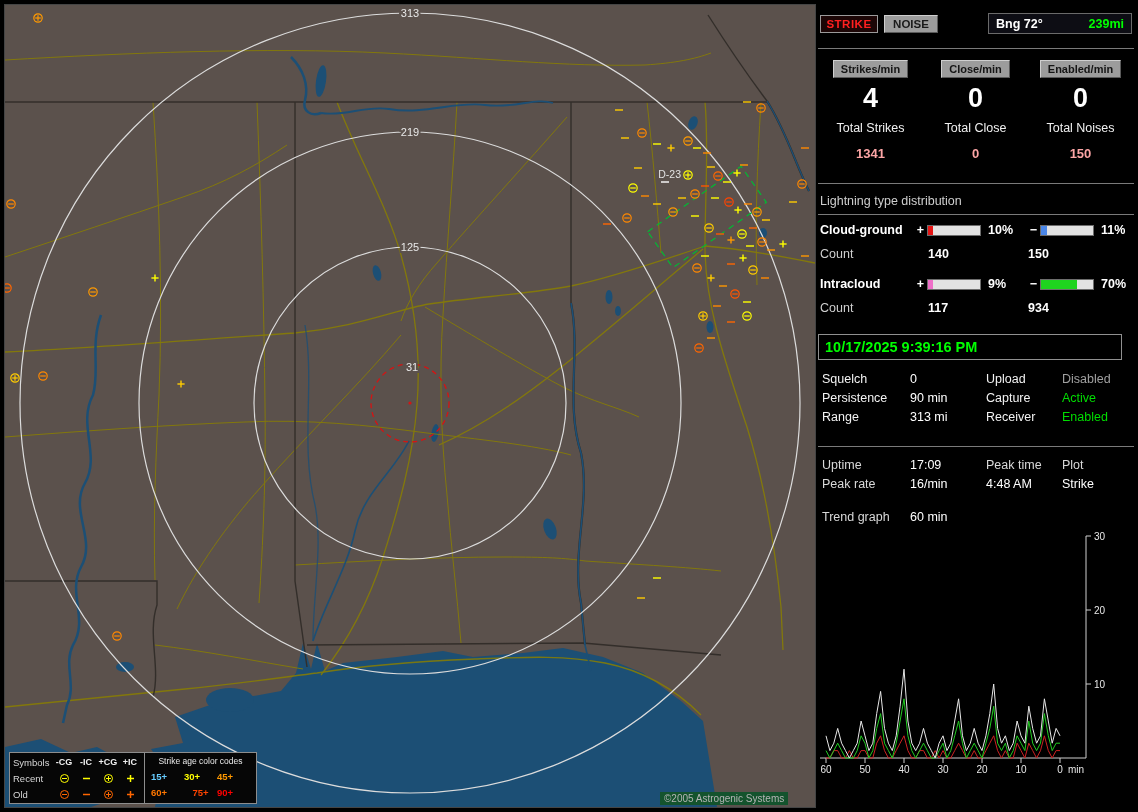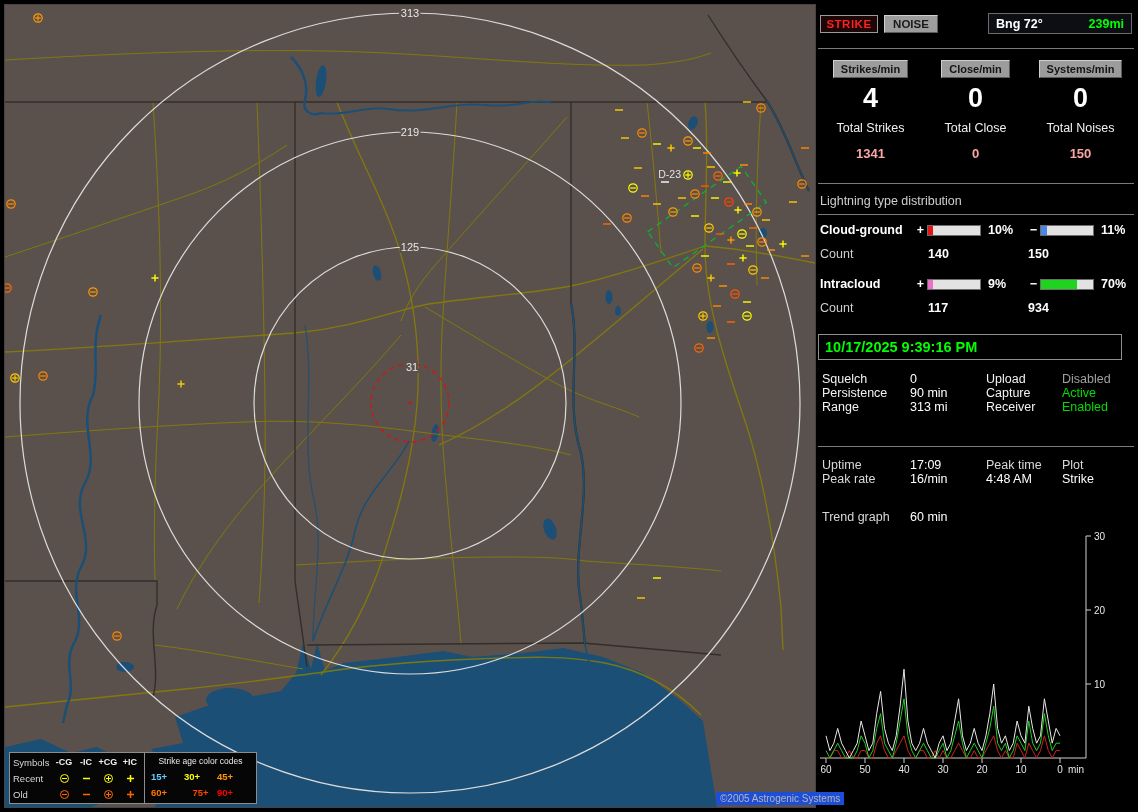--- a/index.html
+++ b/index.html
@@ -24,21 +24,21 @@
   .leg-left{width:134px;padding:1px 0 0 3px}
   .leg-row{display:flex;align-items:center;height:16px}
   .leg-rowlabel{width:40px;color:#d8d8d8}
   .leg-sym{width:22px;text-align:center;line-height:0}
   .leg-sym.hdr{line-height:normal;color:#f0f0f0;font-weight:bold;font-size:9px}
   .leg-right{flex:1;border-left:1px solid #8d8d8d;padding-top:1px}
   .leg-age-title{text-align:center;font-size:8.5px;color:#e8e8e8;height:14px;line-height:14px}
   .leg-age-row{display:flex;height:16px;align-items:center;padding-left:6px}
   .leg-age-row span{width:33px;font-weight:bold;font-size:9.5px}
 
-  .copyright{position:absolute;left:716px;top:792px;background:#1d4ed8;color:#b5b5b5;
+  .copyright{position:absolute;left:660px;top:792px;background:#14532d;color:#b5b5b5;
     font-size:10px;padding:1px 4px;z-index:6}
 
   
   .sidebar{position:absolute;left:818px;top:0;width:316px;height:812px;
     color:#fff;font-size:12.5px}
   .hdiv{height:1px;background:#7a7a7a}
   .btn{font-size:11.5px;font-weight:bold;text-align:center;padding:2px 0;
     cursor:pointer;height:18px}
   .strike-btn{background:#1c0606;color:#ff2020;border:1px solid #9a9a9a;letter-spacing:.5px}
   .noise-btn{background:#9c9c9c;color:#1a1a1a;
@@ -66,21 +66,21 @@
     border:1px solid #6d6d6d;overflow:hidden}
   .bar i{display:block;height:100%}
   .pct{font-weight:bold;padding-left:5px;color:#fff}
   .count-row{display:grid;grid-template-columns:94px 100px 100px;height:16px;align-items:center}
   .count-label{color:#cfcfcf}
   .count-val{font-weight:bold;color:#fff;padding-left:14px}
 
   .datebox{background:#000;border:1px solid #909090;height:26px;line-height:24px;
     padding-left:6px;color:#00ff00;font-weight:bold;font-size:14.5px;white-space:nowrap}
 
-  .sgrid{display:grid;grid-template-columns:88px 76px 76px 70px;}
+  .sgrid{display:grid;grid-template-columns:88px 76px 76px 70px;row-gap:5px}
   .slabel{color:#f2f2f2}
   .glabel{color:#d9d9d9}
   .sval{color:#fff}
 
   .trendrow{display:grid;grid-template-columns:88px auto}
   .trend-svg{position:absolute;left:2px;top:530px}
 </style>
 </head>
 <body>
 
@@ -518,21 +518,21 @@
         <div class="total-label">Total Strikes</div>
         <div class="total-value">1341</div>
       </div>
       <div class="rate-col">
         <div class="chip">Close/min</div>
         <div class="rate-big">0</div>
         <div class="total-label">Total Close</div>
         <div class="total-value">0</div>
       </div>
       <div class="rate-col">
-        <div class="chip">Systems/min</div>
+        <div class="chip">Enabled/min</div>
         <div class="rate-big">0</div>
         <div class="total-label">Total Noises</div>
         <div class="total-value">150</div>
       </div>
     </div>
 
     <div class="hdiv abs" style="left:0;top:183px;width:316px"></div>
     <div class="dist-title abs" style="left:2px;top:194px">Lightning type distribution</div>
     <div class="hdiv abs" style="left:0;top:214px;width:316px"></div>
 

